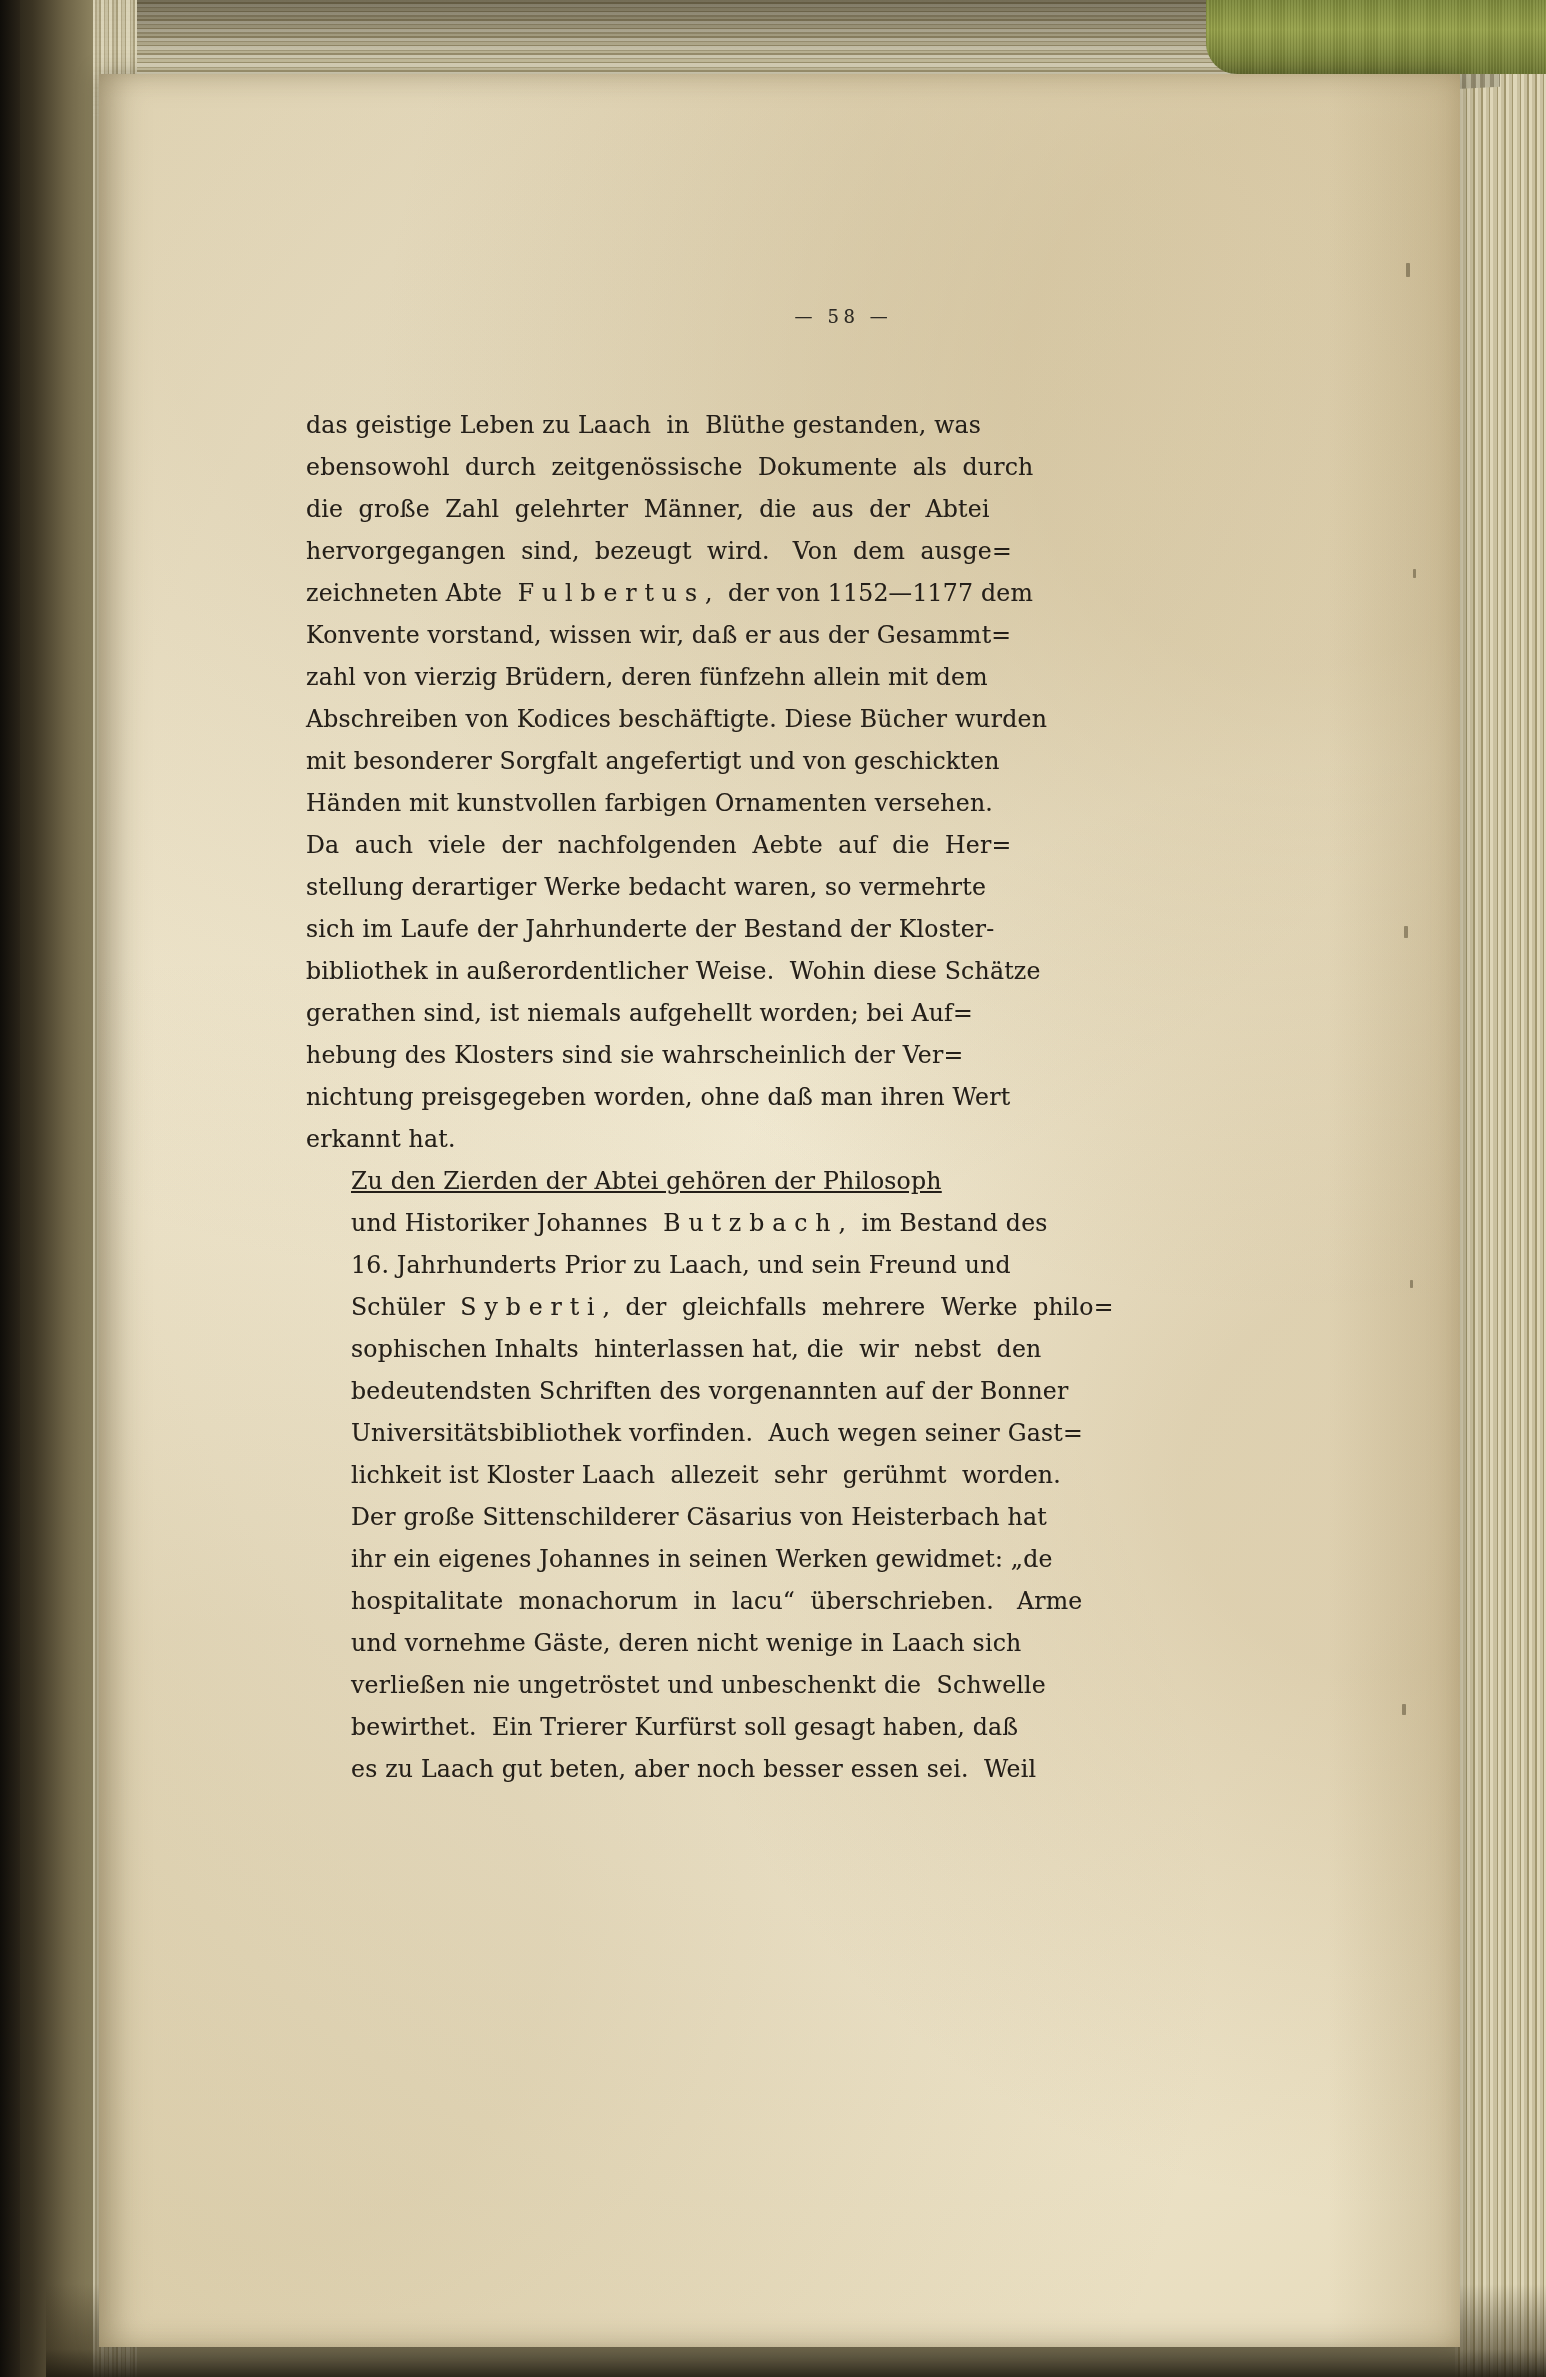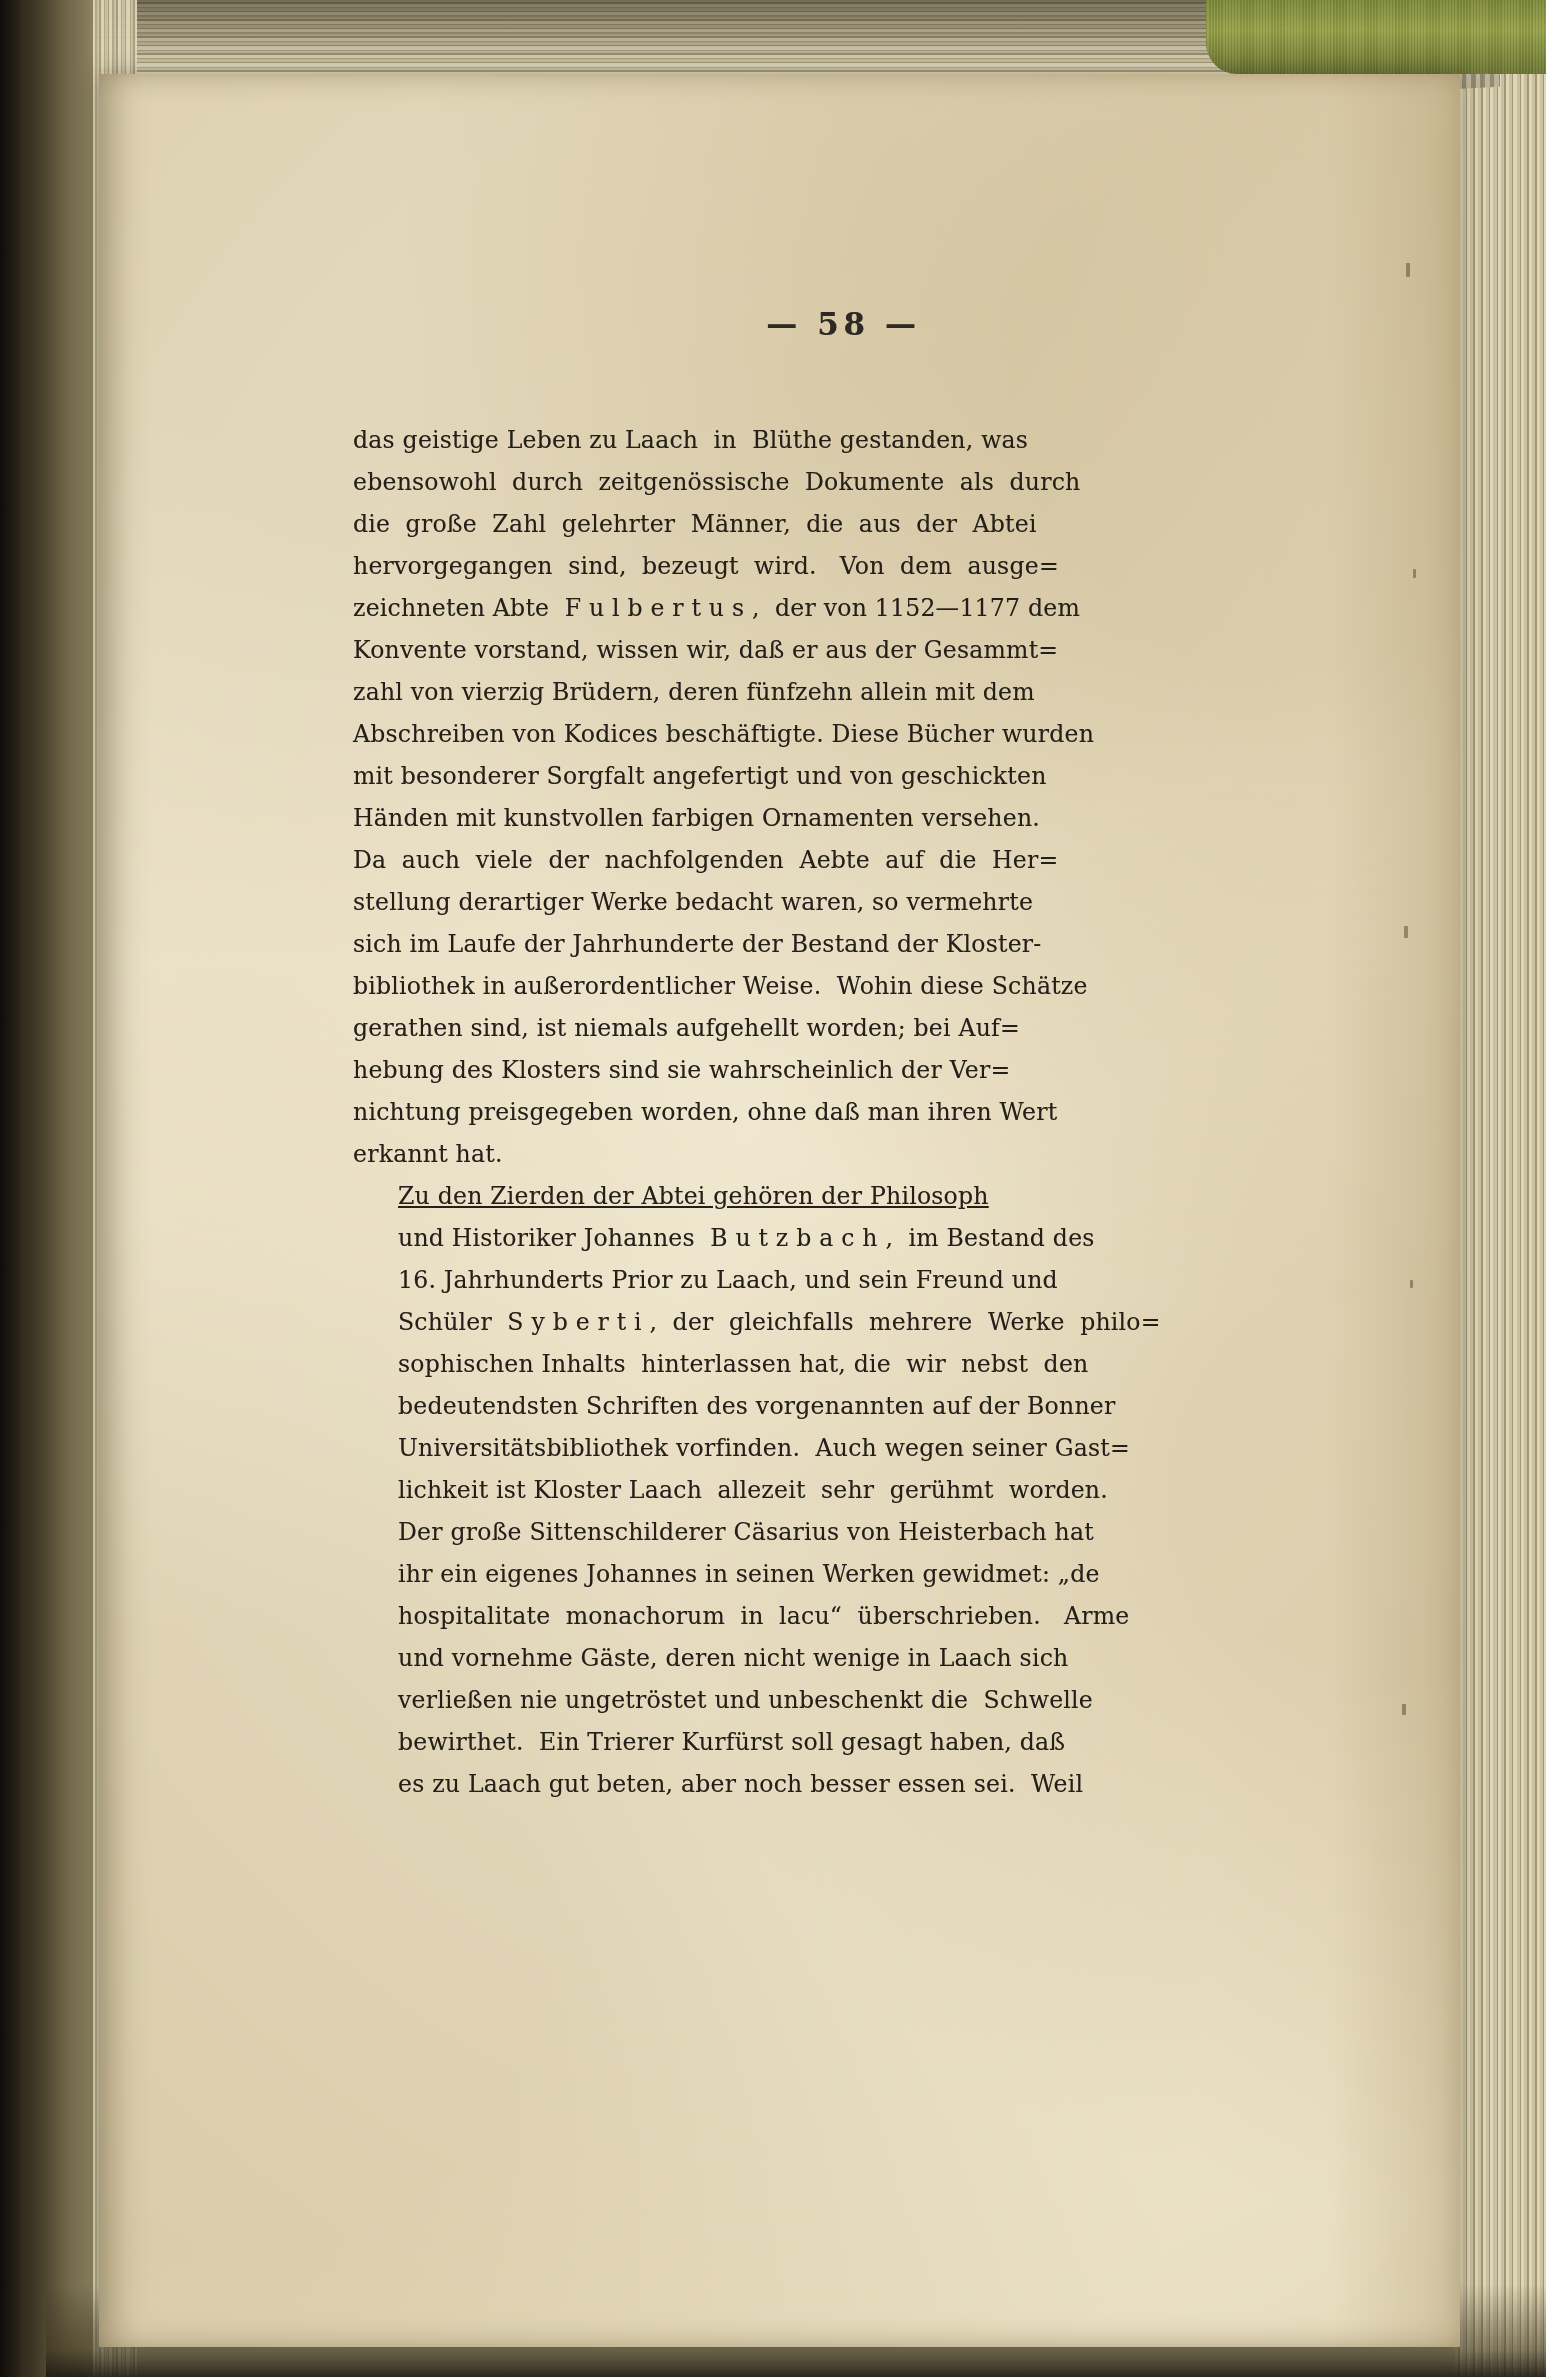--- a/index.html
+++ b/index.html
@@ -170,46 +170,45 @@
     position: absolute;
     left: 207px;
     top: 232px;
     width: 1075px;
     z-index: 13;
   }
 
   #folio {
     text-align: center;
     font-family: "DejaVu Serif", serif;
-    font-size: 31px;
+    font-size: 18px;
     letter-spacing: 4.6px;
     color: #2d2a24;
     margin: 0 0 77px 0;
-    font-weight: 700;
+    font-weight: 400;
   }
 
   .para {
     margin: 0;
     color: #241f19;
     font-size: 23.6px;
     line-height: 42px;
     text-align: justify;
     font-family: "DejaVu Serif", serif;
     letter-spacing: 0.2px;
     
     transform-origin: left top;
   }
   .para + .para { margin-top: 0; }
   .para.indent { text-indent: 45px; }
 
   .line {
     display: block;
     white-space: pre;
     text-align: justify;
-    margin-left: 47px;
   }
 
   
   #textblock { text-shadow: 0 0 0.5px rgba(30,24,16,.35); }
 </style>
 </head>
 <body>
 
 <div id="scan">
 

